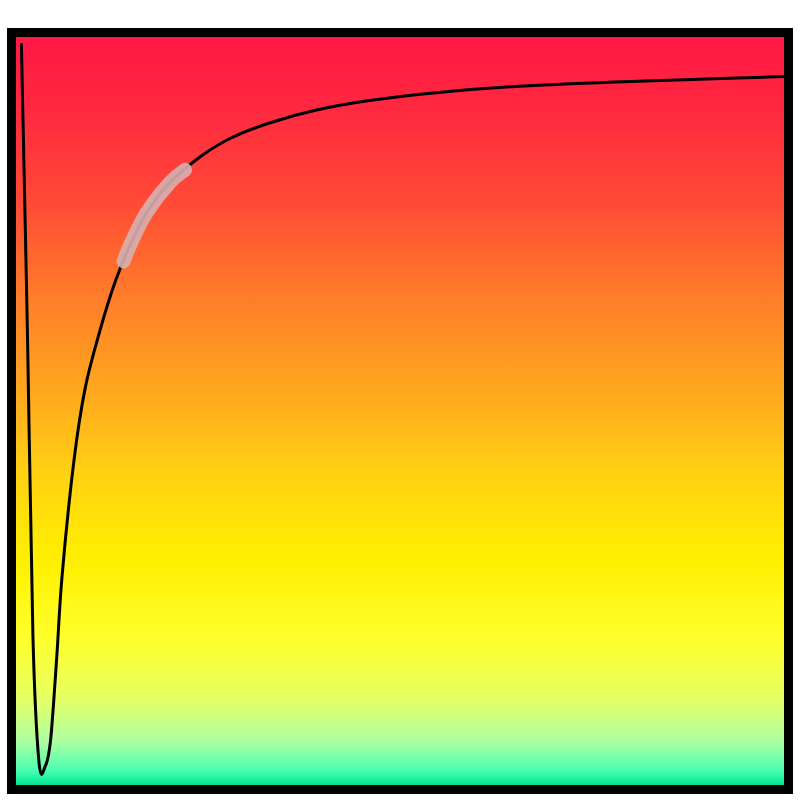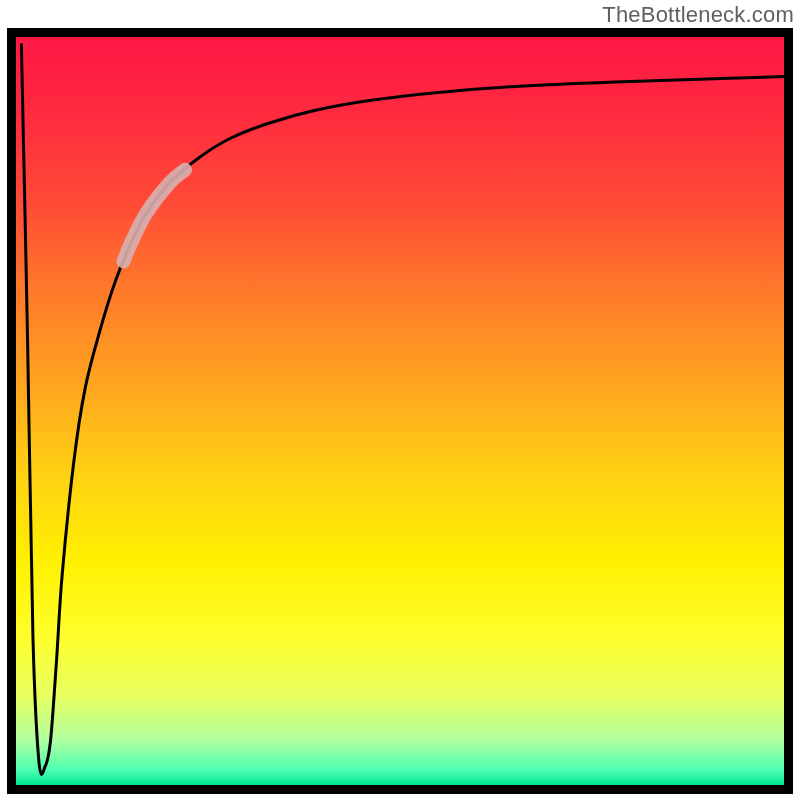--- a/index.html
+++ b/index.html
@@ -59,21 +59,20 @@
     position: absolute;
     inset: 0;
     width: 100%;
     height: 100%;
   }
 </style>
 </head>
 <body>
 <div class="wrap">
 
-  <div class="attribution">TheBottleneck.com</div>
 
   <div class="plot">
     <div class="gradient"></div>
     <svg class="curve" viewBox="0 0 768 748" preserveAspectRatio="none">
       <path id="curve-main" fill="none" stroke="#000000" stroke-width="3" stroke-linecap="round" stroke-linejoin="round" d="M 5.4 7.5 C 6.4 56.1, 9.6 200.7, 11.5 299.2 C 13.4 397.7, 15.0 527.3, 16.9 598.4 C 18.8 669.5, 21.0 703.7, 23.0 725.6 C 25.1 747.4, 27.3 733.0, 29.2 729.3 C 31.1 725.6, 32.6 721.2, 34.6 703.1 C 36.5 685.0, 38.8 648.3, 40.7 620.8 C 42.6 593.4, 43.3 571.0, 46.1 538.6 C 48.9 506.1, 53.8 457.5, 57.6 426.4 C 61.4 395.2, 64.6 374.0, 69.1 351.6 C 73.6 329.1, 79.4 309.8, 84.5 291.7 C 89.6 273.6, 94.7 257.4, 99.8 243.1 C 105.0 228.8, 110.1 216.9, 115.2 205.7 C 120.3 194.5, 124.2 185.8, 130.6 175.8 C 137.0 165.8, 144.6 155.2, 153.6 145.9 C 162.6 136.5, 174.1 127.2, 184.3 119.7 C 194.6 112.2, 203.5 106.6, 215.0 101.0 C 226.6 95.4, 239.4 90.6, 253.4 86.0 C 267.5 81.4, 282.9 77.0, 299.5 73.3 C 316.2 69.6, 332.8 66.6, 353.3 63.6 C 373.8 60.6, 398.1 57.7, 422.4 55.4 C 446.7 53.0, 469.8 51.1, 499.2 49.4 C 528.6 47.6, 567.0 46.1, 599.0 44.9 C 631.0 43.6, 663.0 42.8, 691.2 41.9 C 719.4 41.0, 755.2 40.0, 768.0 39.6"></path>
       <path id="curve-highlight" fill="none" stroke="#d7b0b0" stroke-opacity="0.9" stroke-width="14" stroke-linecap="round" d="M 107.5 224.4 C 108.8 221.3, 111.4 213.8, 115.2 205.7 C 119.0 197.6, 124.2 185.8, 130.6 175.8 C 137.0 165.8, 147.2 153.0, 153.6 145.9 C 160.0 138.7, 166.4 135.0, 169.0 132.8"></path>
     </svg>
   </div>
 
 </div>

